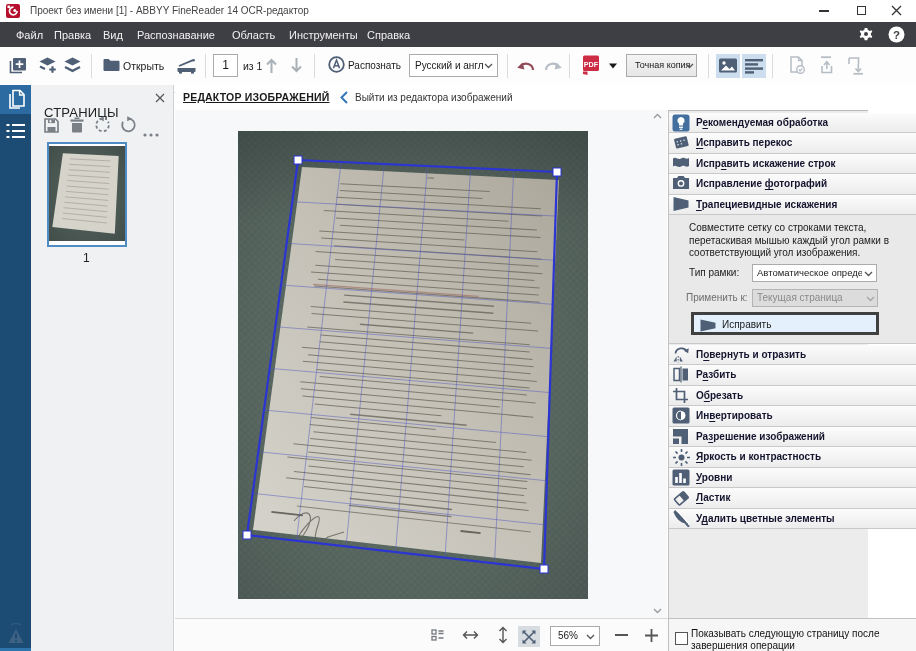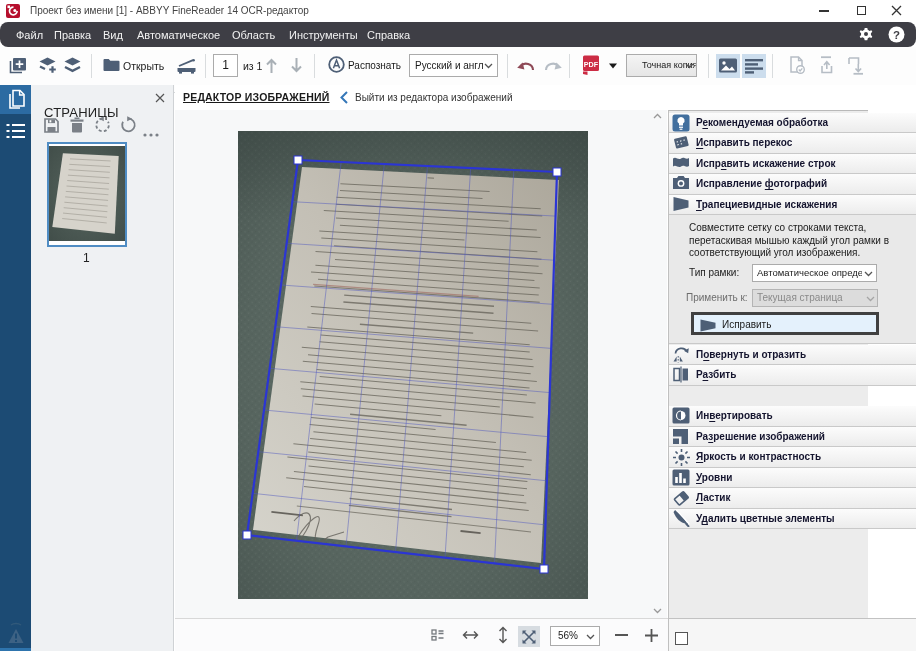--- a/index.html
+++ b/index.html
@@ -1,20 +1,20 @@
 <!DOCTYPE html>
 <html><head><meta charset="utf-8"><style>
 * { margin:0; padding:0; box-sizing:border-box; }
 html,body { width:916px; height:651px; overflow:hidden; font-family:"Liberation Sans",sans-serif; background:#fff; position:relative; }
 .abs { position:absolute; }
 
 #titlebar { left:0; top:0; width:916px; height:22px; background:#fff; }
 #title-text { left:30px; top:5px; font-size:10px; color:#444; }
 
-#menubar { left:0; top:22px; width:916px; height:25px; background:#3e3e45;border-radius:8px; }
+#menubar { left:0; top:22px; width:916px; height:25px; background:#3e3e45; }
 .menuitem { position:absolute; top:7px; font-size:11px; color:#f2f2f2; }
 
 #toolbar { left:0; top:47px; width:916px; height:46px; background:#fdfdfd; border-bottom:1px solid #d5d8da; }
 .tsep { position:absolute; top:7px; width:1px; height:24px; background:#d9dcde; }
 .ti { position:absolute; }
 .combo { position:absolute; background:#fff; border:1px solid #ababab; font-size:10px; color:#1a1a1a; }
 
 #navrail { left:0; top:85px; width:31px; height:566px; background:#1c4b74; }
 #navsel { left:0; top:85px; width:31px; height:29px; background:#2c6ba2; }
 
@@ -46,21 +46,21 @@
   <div class="abs" style="left:857px;top:6px;width:9px;height:9px;border:1.4px solid #333;"></div>
   <svg class="abs" style="left:891px;top:5px" width="11" height="11" viewBox="0 0 11 11">
       <path d="M1,1 L10,10 M10,1 L1,10" stroke="#333" stroke-width="1.3"></path>
     </svg>
 </div>
 
 <div class="abs" id="menubar">
   <span class="menuitem" style="left:16px">Файл</span>
   <span class="menuitem" style="left:54px">Правка</span>
   <span class="menuitem" style="left:103px">Вид</span>
-  <span class="menuitem" style="left:137px">Автоматическое</span>
+  <span class="menuitem" style="left:137px">Распознавание</span>
   <span class="menuitem" style="left:232px">Область</span>
   <span class="menuitem" style="left:289px">Инструменты</span>
   <span class="menuitem" style="left:367px">Справка</span>
   <span class="abs" style="left:858px;top:5px"><svg width="16" height="16" viewBox="0 0 16 16">
         <g fill="#fff">
           <path d="M8 1 L9.3 1 L9.8 3 a5 5 0 0 1 1.6 0.9 L13.4 3.2 L14.3 4.7 L12.9 6.2 a5 5 0 0 1 0 1.8 L14.3 9.5 L13.4 11 L11.4 10.3 a5 5 0 0 1 -1.6 0.9 L9.3 13.3 L6.7 13.3 L6.2 11.2 a5 5 0 0 1 -1.6 -0.9 L2.6 11 L1.7 9.5 L3.1 8 a5 5 0 0 1 0 -1.8 L1.7 4.7 L2.6 3.2 L4.6 3.9 a5 5 0 0 1 1.6 -0.9 L6.7 1 Z"></path>
         </g>
         <circle cx="8" cy="7.1" r="2" fill="#3f3f46"></circle>
       </svg></span>
   <span class="abs" style="left:888px;top:4px"><svg width="17" height="17" viewBox="0 0 17 17">
@@ -127,21 +127,21 @@
       </svg></span>
   <span class="tsep" style="left:569px"></span>
   <span class="ti" style="left:581px;top:8px"><svg width="19" height="21" viewBox="0 0 19 21">
         <rect x="2" y="0.5" width="16" height="15.5" rx="1.5" fill="#cc2c44"></rect>
         <text x="10" y="11.5" font-family="Liberation Sans" font-size="7.2" font-weight="bold" fill="#fff" text-anchor="middle">PDF</text>
         <path d="M2,16.5 h4.5 v3.5 l-4.5,-1 z" fill="#cc2c44"></path>
       </svg></span>
   <svg class="ti" style="left:609px;top:16px" width="8" height="6" viewBox="0 0 8 6">
       <path d="M0,0.5 h8 L4,5.5 Z" fill="#1a1a1a"></path>
     </svg>
-  <span class="combo" style="left:626px;top:7px;width:71px;height:23px;line-height:21px;padding-left:15px;font-size:9px;background:linear-gradient(#f4f4f4,#e6e6e6);white-space:nowrap;overflow:hidden;">Точная копия<span style="position:absolute;line-height:0;right:2px;top:8px;">
+  <span class="combo" style="left:626px;top:7px;width:71px;height:23px;line-height:21px;padding-left:8px;font-size:9px;background:linear-gradient(#f4f4f4,#e6e6e6);white-space:nowrap;overflow:hidden;">Точная копия<span style="position:absolute;line-height:0;right:2px;top:8px;">
         <svg style="display:block" width="9" height="6" viewBox="0 0 9 6">
           <path d="M1,1 L4.5,4.5 L8,1" fill="none" stroke="#555" stroke-width="1.3"></path>
         </svg>
       </span></span>
   <span class="tsep" style="left:708px"></span>
   <span class="ti" style="left:716px;top:7px;width:24px;height:24px;background:#ccdded;">
       <span style="position:absolute;left:2px;top:3px;"><svg width="20" height="17" viewBox="0 0 20 17">
           <rect x="1" y="1.5" width="18" height="14" rx="1.5" fill="#4e5f76"></rect>
           <circle cx="6" cy="6" r="1.7" fill="#fff"></circle>
           <path d="M3,13.5 L8,8.5 L11.5,12 L14,9.5 L17,13.5 Z" fill="#fff"></path>
@@ -470,20 +470,27 @@
       <span class="prl"><u>Т</u>рапециевидные искажения</span>
     </div>
 <div class="pr" style="top:254.0px">
       <span class="pri"><svg width="18" height="17" viewBox="0 0 18 17">
           <path d="M2,2.5 h5.5 V14.5 H2 Z" fill="none" stroke="#4e5f76" stroke-width="1.5"></path>
           <path d="M10.5,2.5 H16 V14.5 h-5.5 Z" fill="#4e5f76"></path>
           <path d="M9,0.5 V16.5" stroke="#4e5f76" stroke-width="1.2"></path>
         </svg></span>
       <span class="prl">Р<u>а</u>збить</span>
     </div>
+<div class="pr" style="top:274.5px">
+      <span class="pri"><svg width="17" height="17" viewBox="0 0 17 17">
+          <path d="M1,4.5 H12.5 V16" fill="none" stroke="#4e5f76" stroke-width="1.7"></path>
+          <path d="M4.5,1 V12.5 H16" fill="none" stroke="#4e5f76" stroke-width="1.7"></path>
+        </svg></span>
+      <span class="prl">О<u>б</u>резать</span>
+    </div>
 <div class="pr" style="top:295.0px">
       <span class="pri"><svg width="18" height="17" viewBox="0 0 18 17">
           <rect x="0.5" y="0.5" width="17" height="16" rx="1.5" fill="#4e5f76"></rect>
           <path d="M9,4 a4.5,4.5 0 0 1 0,9 Z" fill="#fff"></path>
           <path d="M9,4 a4.5,4.5 0 0 0 0,9" fill="none" stroke="#fff" stroke-width="1.2"></path>
         </svg></span>
       <span class="prl">Ин<u>в</u>ертировать</span>
     </div>
 <div class="pr" style="top:315.5px">
       <span class="pri"><svg width="17" height="17" viewBox="0 0 17 17">
@@ -547,14 +554,15 @@
         </span></div>
     <div class="abs" style="left:22px;top:97px;width:188px;height:23px;background:#e4f1fc;border:3px solid #404040;">
       <span style="position:absolute;left:5px;top:3px;"><svg width="18" height="15" viewBox="0 0 18 15">
             <path d="M1.5,1.5 L16.5,4.7 V10.3 L1.5,13.5 Z" fill="#4e5f76"></path>
           </svg></span>
       <span style="position:absolute;left:28px;top:4px;font-size:10px;color:#1a1a1a;">Исправить</span>
     </div>
   </div>
   <div class="abs" style="left:0;top:507px;width:248px;height:34px;background:#f6f6f6;border-top:1px solid #c2c2c2;">
     <div class="abs" style="left:6px;top:13px;width:13px;height:13px;background:#fff;border:1px solid #555;"></div>
+    <div class="abs" style="left:22px;top:9px;font-size:10px;color:#111;line-height:11.5px;">Показывать следующую страницу после<br>завершения операции</div>
   </div>
 </div>
 
 </body></html>

